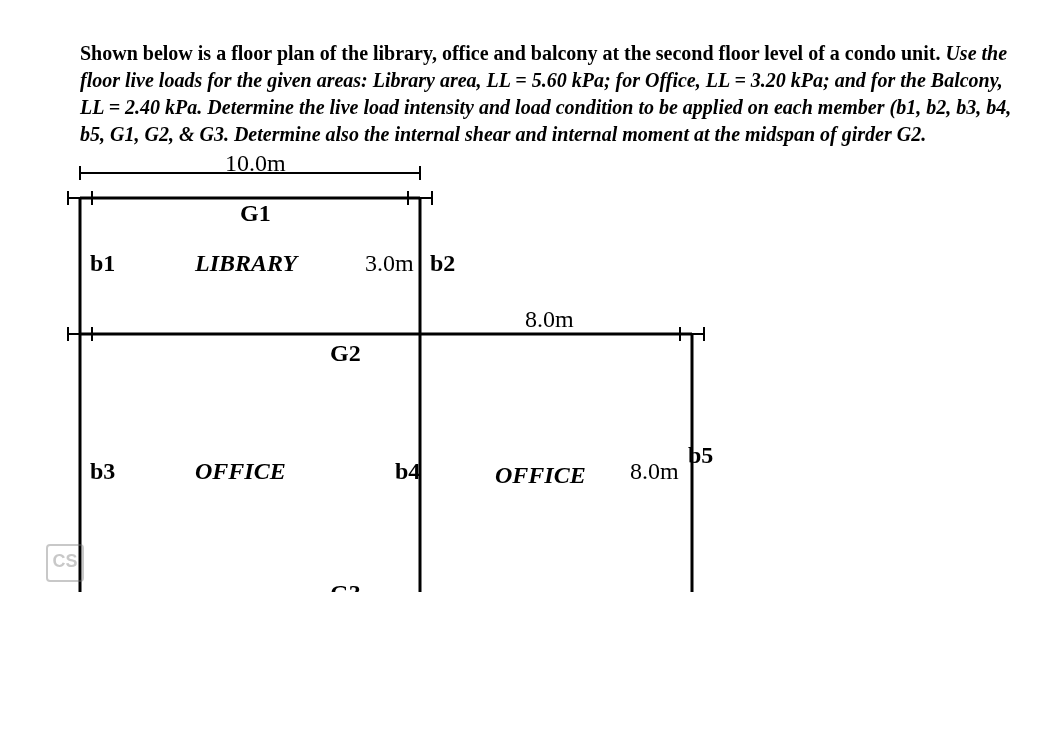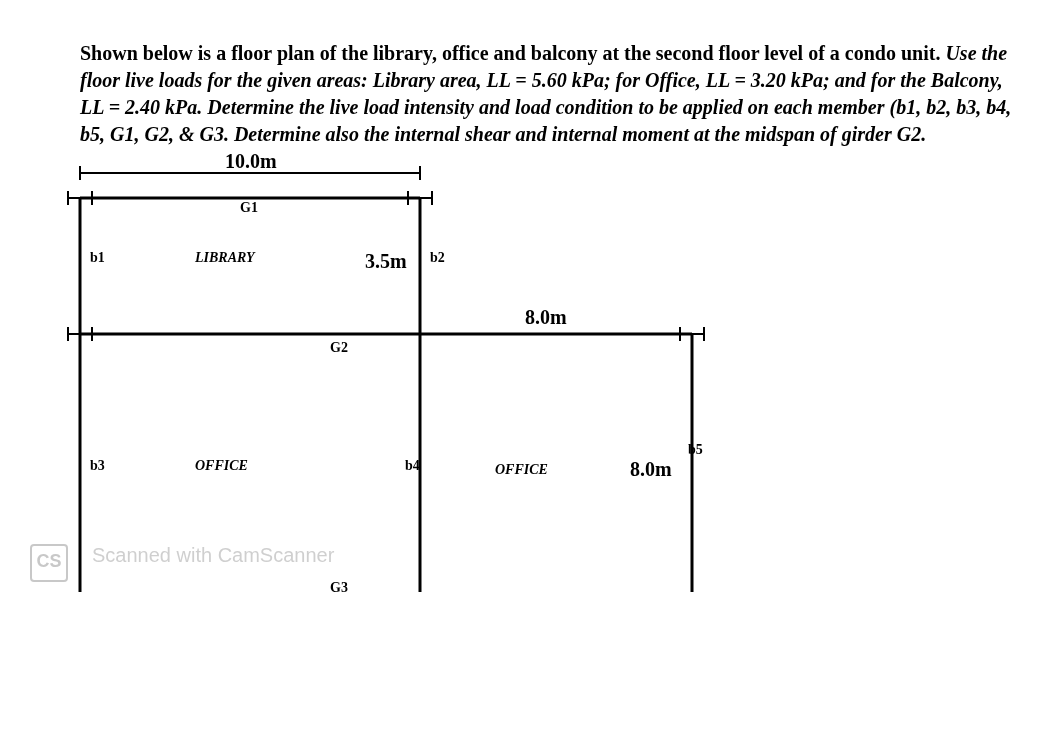--- a/index.html
+++ b/index.html
@@ -2,25 +2,25 @@
 <html><head>
 <meta charset="utf-8">
 <style>
   html,body{margin:0;padding:0;background:#fff;font-family:Georgia,'Times New Roman',serif;color:#000}
   .page{width:1064px;height:592px;position:relative;box-sizing:border-box;padding:20px 40px}
   .problem{font-size:20px;line-height:1.35;margin-left:40px;margin-right:10px;margin-bottom:10px}
   .problem .lead{font-weight:700;font-style:normal}
   .problem .italic{font-style:italic;font-weight:700}
   .plan-area{position:relative;width:680px;height:470px;margin-top:8px;margin-left:0}
   
-  .lbl{position:absolute;font-weight:700;font-size:14px}
+  .lbl{position:absolute;font-weight:700;font-size:24px}
   .lblit{font-style:italic}
-  .dim{position:absolute;font-weight:700;font-size:20px}
+  .dim{position:absolute;font-weight:400;font-size:24px}
   .ul{position:absolute;font-weight:700;font-size:16px;text-decoration:underline}
-  .watermark{position:absolute;left:30px;bottom:10px;display:flex;align-items:flex-start;gap:24px;opacity:.4}
+  .watermark{position:absolute;left:46px;bottom:10px;display:flex;align-items:flex-end;gap:16px;opacity:.4}
   .watermark .csbox{width:34px;height:34px;border:2px solid #777;border-radius:4px;color:#777;font:700 18px/30px Arial;text-align:center}
   .watermark .cstxt{color:#888;font:400 20px Arial}
   svg{position:absolute;left:0;top:0}
 </style>
 </head>
 <body>
 
 <div class="page">
 
   <p class="problem">
@@ -73,39 +73,38 @@
           <line x1="28" y1="441" x2="28" y2="455"></line>
           <line x1="52" y1="441" x2="52" y2="455"></line>
 
         <line x1="640" y1="448" x2="664" y2="448"></line>
           <line x1="640" y1="441" x2="640" y2="455"></line>
           <line x1="664" y1="441" x2="664" y2="455"></line>
       </g>
     </svg>
 
     <span class="dim" style="left:185px;top:-8px">10.0m</span>
-    <span class="dim" style="left:325px;top:92px">3.5m</span>
+    <span class="dim" style="left:325px;top:92px">3.0m</span>
     <span class="dim" style="left:485px;top:148px">8.0m</span>
     <span class="dim" style="left:590px;top:300px">8.0m</span>
 
     <span class="lbl" style="left:200px;top:42px">G1</span>
     <span class="lbl" style="left:290px;top:182px">G2</span>
     <span class="lbl" style="left:290px;top:422px">G3</span>
     <span class="lbl" style="left:50px; top:92px">b1</span>
     <span class="lbl" style="left:390px;top:92px">b2</span>
     <span class="lbl" style="left:50px; top:300px">b3</span>
-    <span class="lbl" style="left:365px;top:300px">b4</span>
+    <span class="lbl" style="left:355px;top:300px">b4</span>
     <span class="lbl" style="left:648px;top:284px">b5</span>
 
     <span class="lbl lblit" style="left:155px;top:92px">LIBRARY</span>
     <span class="lbl lblit" style="left:155px;top:300px">OFFICE</span>
     <span class="lbl lblit" style="left:455px;top:304px">OFFICE</span>
 
   </div>
 
   <span class="ul" style="left:300px;top:655px">FLOOR PLAN</span>
 
   <div class="watermark">
     <div class="csbox">CS</div>
-    <div class="cstxt">Scanned with CamScanner</div>
   </div>
 
 </div>
 
 </body></html>

